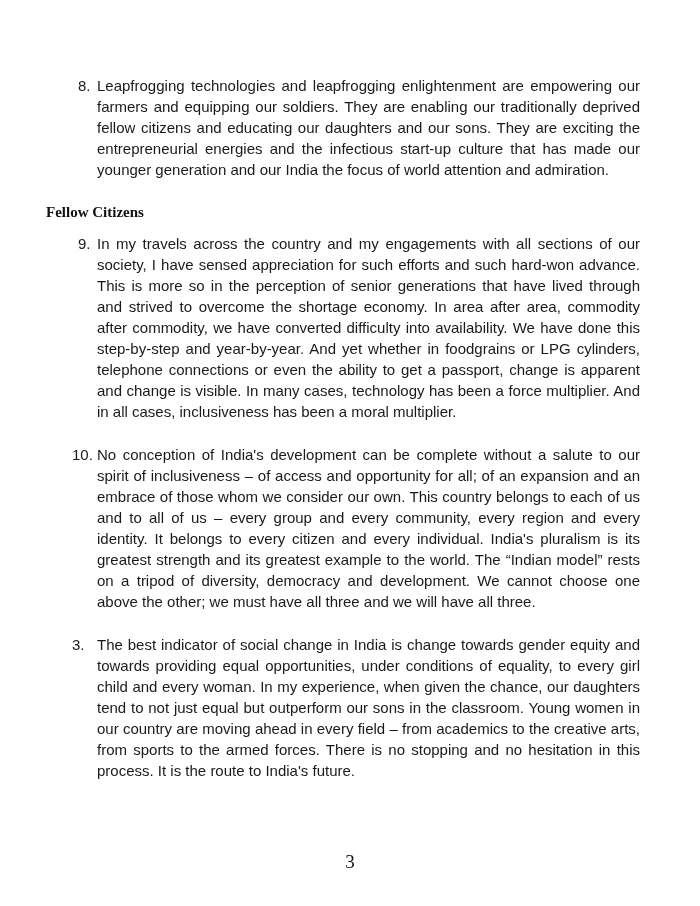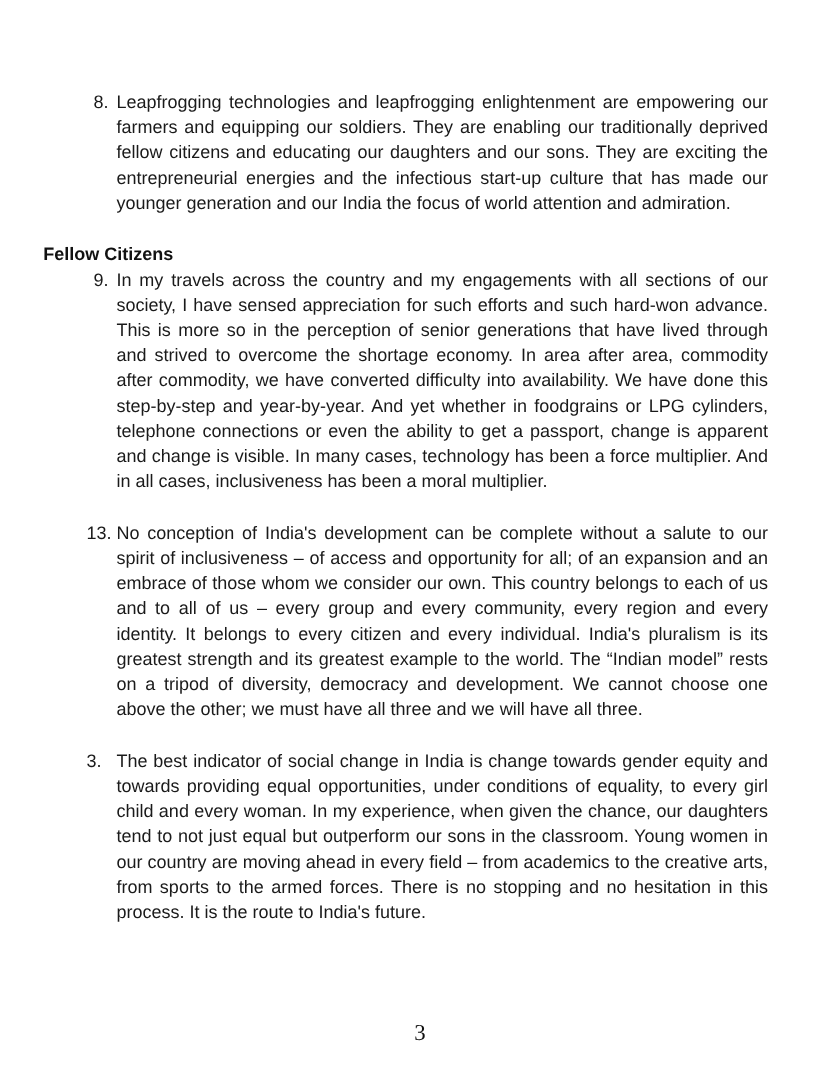--- a/index.html
+++ b/index.html
@@ -18,22 +18,23 @@
       line-height: 21px;
       overflow: hidden;
     }
     .content {
       padding: 75px 60px 0 36px;
     }
     .section-heading {
       font-size: 15px;
       font-weight: bold;
       line-height: 21px;
-      margin: 0;
+      margin: 10px;
       color: #111111;
+      font-family: Liberation Serif, serif;
     }
     .item {
       display: flex;
       margin-left: 36px;
       margin-bottom: 22px;
     }
     .item .marker {
       flex: 0 0 25px;
       box-sizing: border-box;
       white-space: nowrap;
@@ -69,21 +70,21 @@
     </div>
 
     <h2 class="section-heading">Fellow Citizens</h2>
 
     <div class="item single">
       <span class="marker">9.</span>
       <div class="ptext">In my travels across the country and my engagements with all sections of our society, I have sensed appreciation for such efforts and such hard-won advance. This is more so in the perception of senior generations that have lived through and strived to overcome the shortage economy. In area after area, commodity after commodity, we have converted difficulty into availability. We have done this step-by-step and year-by-year. And yet whether in foodgrains or LPG cylinders, telephone connections or even the ability to get a passport, change is apparent and change is visible. In many cases, technology has been a force multiplier. And in all cases, inclusiveness has been a moral multiplier.</div>
     </div>
 
     <div class="item">
-      <span class="marker">13.</span>
+      <span class="marker">10.</span>
       <div class="ptext">No conception of India's development can be complete without a salute to our spirit of inclusiveness – of access and opportunity for all; of an expansion and an embrace of those whom we consider our own. This country belongs to each of us and to all of us – every group and every community, every region and every identity. It belongs to every citizen and every individual. India's pluralism is its greatest strength and its greatest example to the world. The “Indian model” rests on a tripod of diversity, democracy and development. We cannot choose one above the other; we must have all three and we will have all three.</div>
     </div>
 
     <div class="item">
       <span class="marker">3.</span>
       <div class="ptext">The best indicator of social change in India is change towards gender equity and towards providing equal opportunities, under conditions of equality, to every girl child and every woman. In my experience, when given the chance, our daughters tend to not just equal but outperform our sons in the classroom. Young women in our country are moving ahead in every field – from academics to the creative arts, from sports to the armed forces. There is no stopping and no hesitation in this process. It is the route to India's future.</div>
     </div>
 
   </div>
 

